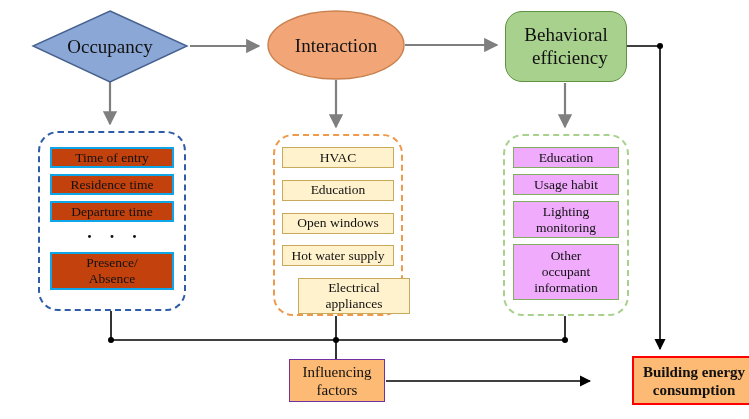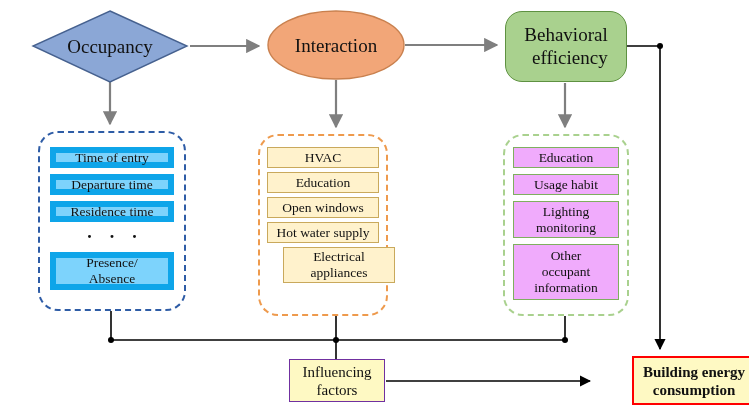--- a/index.html
+++ b/index.html
@@ -11,37 +11,37 @@
   .t { white-space:pre-line; text-align:center; line-height:1.2; color:#111; }
   .node-label { font-size:19px;text-align:right; }
   .top-label { display:flex; align-items:center; justify-content:center; }
 
   .greenbox { left:505px; top:11px; width:122px; height:71px;
     background:#A9D18E; border:1.5px solid #5E9141; border-radius:17px;
     display:flex; align-items:center; justify-content:center; }
 
   .group { position:absolute; border-radius:20px; display:flex; flex-direction:column; align-items:center; background:#fff; }
   .g-blue   { left:38px;  top:131px; width:148px; height:180px; border:2.4px dashed #2E5CA6; padding-top:14px; gap:6px; }
-  .g-orange { left:258px; top:134px; width:130px; height:182px; border:2.4px dashed #EE9A4D; padding-top:11px; gap:4px; }
+  .g-orange { left:273px; top:134px; width:130px; height:182px; border:2.4px dashed #EE9A4D; padding-top:11px; gap:4px;justify-content:space-between; }
   .g-green  { left:503px; top:134px; width:126px; height:182px; border:2.4px dashed #A9D18E; padding-top:11px; gap:6px; }
 
   .item { display:flex; align-items:center; justify-content:center; text-align:center;
     white-space:pre-line; font-size:13.5px; line-height:1.18; color:#111; }
-  .i-blue   { width:124px; height:21px; background:#7dd3fc; border:6px solid #0ea5e9; }
+  .i-blue   { width:124px; height:21px; background:#c2410c; border:2px solid #0ea5e9; }
   .i-blue.tall { height:38px; }
   .i-orange { width:112px; height:21px; background:#FFF2CC; border:1px solid #C9A95C; }
   .i-orange.tall { height:36px;margin-left:32px; }
   .i-green  { width:106px; height:21px; background:#f0abfc; border:1px solid #7FAF5F; }
   .i-green.tall2 { height:37px; }
   .i-green.tall3 { height:56px; }
 
   .dots { font-size:18px; font-weight:bold; letter-spacing:6px; color:#111; height:18px;
     display:flex; align-items:center; justify-content:center; padding-left:6px; }
 
-  .outbox { position:absolute; background:#fef9c3; display:flex; align-items:center; justify-content:center;
+  .outbox { position:absolute; background:#fdba74; display:flex; align-items:center; justify-content:center;
     text-align:center; white-space:pre-line; font-size:15px; line-height:1.2; color:#111; }
   .influencing { left:289px; top:359px; width:96px; height:43px; border:1.8px solid #7030A0; }
   .building   { left:598px; top:356px; width:124px; height:49px; border:2.2px solid #FF0000; font-weight:bold;margin-left:34px; }
 </style>
 </head>
 <body>
 
 <div class="stage">
 
   <svg class="wires" viewBox="0 0 749 419">
@@ -82,22 +82,22 @@
 
   <div class="abs t node-label top-label" style="left:50px; top:36px; width:120px;">Occupancy</div>
   <div class="abs t node-label top-label" style="left:276px; top:35px; width:120px;">Interaction</div>
   <div class="abs greenbox">
     <span class="t node-label">Behavioral
 efficiency</span>
   </div>
 
   <div class="group g-blue">
     <div class="item i-blue">Time of entry</div>
+    <div class="item i-blue">Residence time</div>
     <div class="item i-blue">Departure time</div>
-    <div class="item i-blue">Residence time</div>
     <div class="dots">·  ·  ·</div>
     <div class="item i-blue tall">Presence/
 Absence</div>
   </div>
 
   <div class="group g-orange">
     <div class="item i-orange">HVAC</div>
     <div class="item i-orange">Education</div>
     <div class="item i-orange">Open windows</div>
     <div class="item i-orange">Hot water supply</div>

